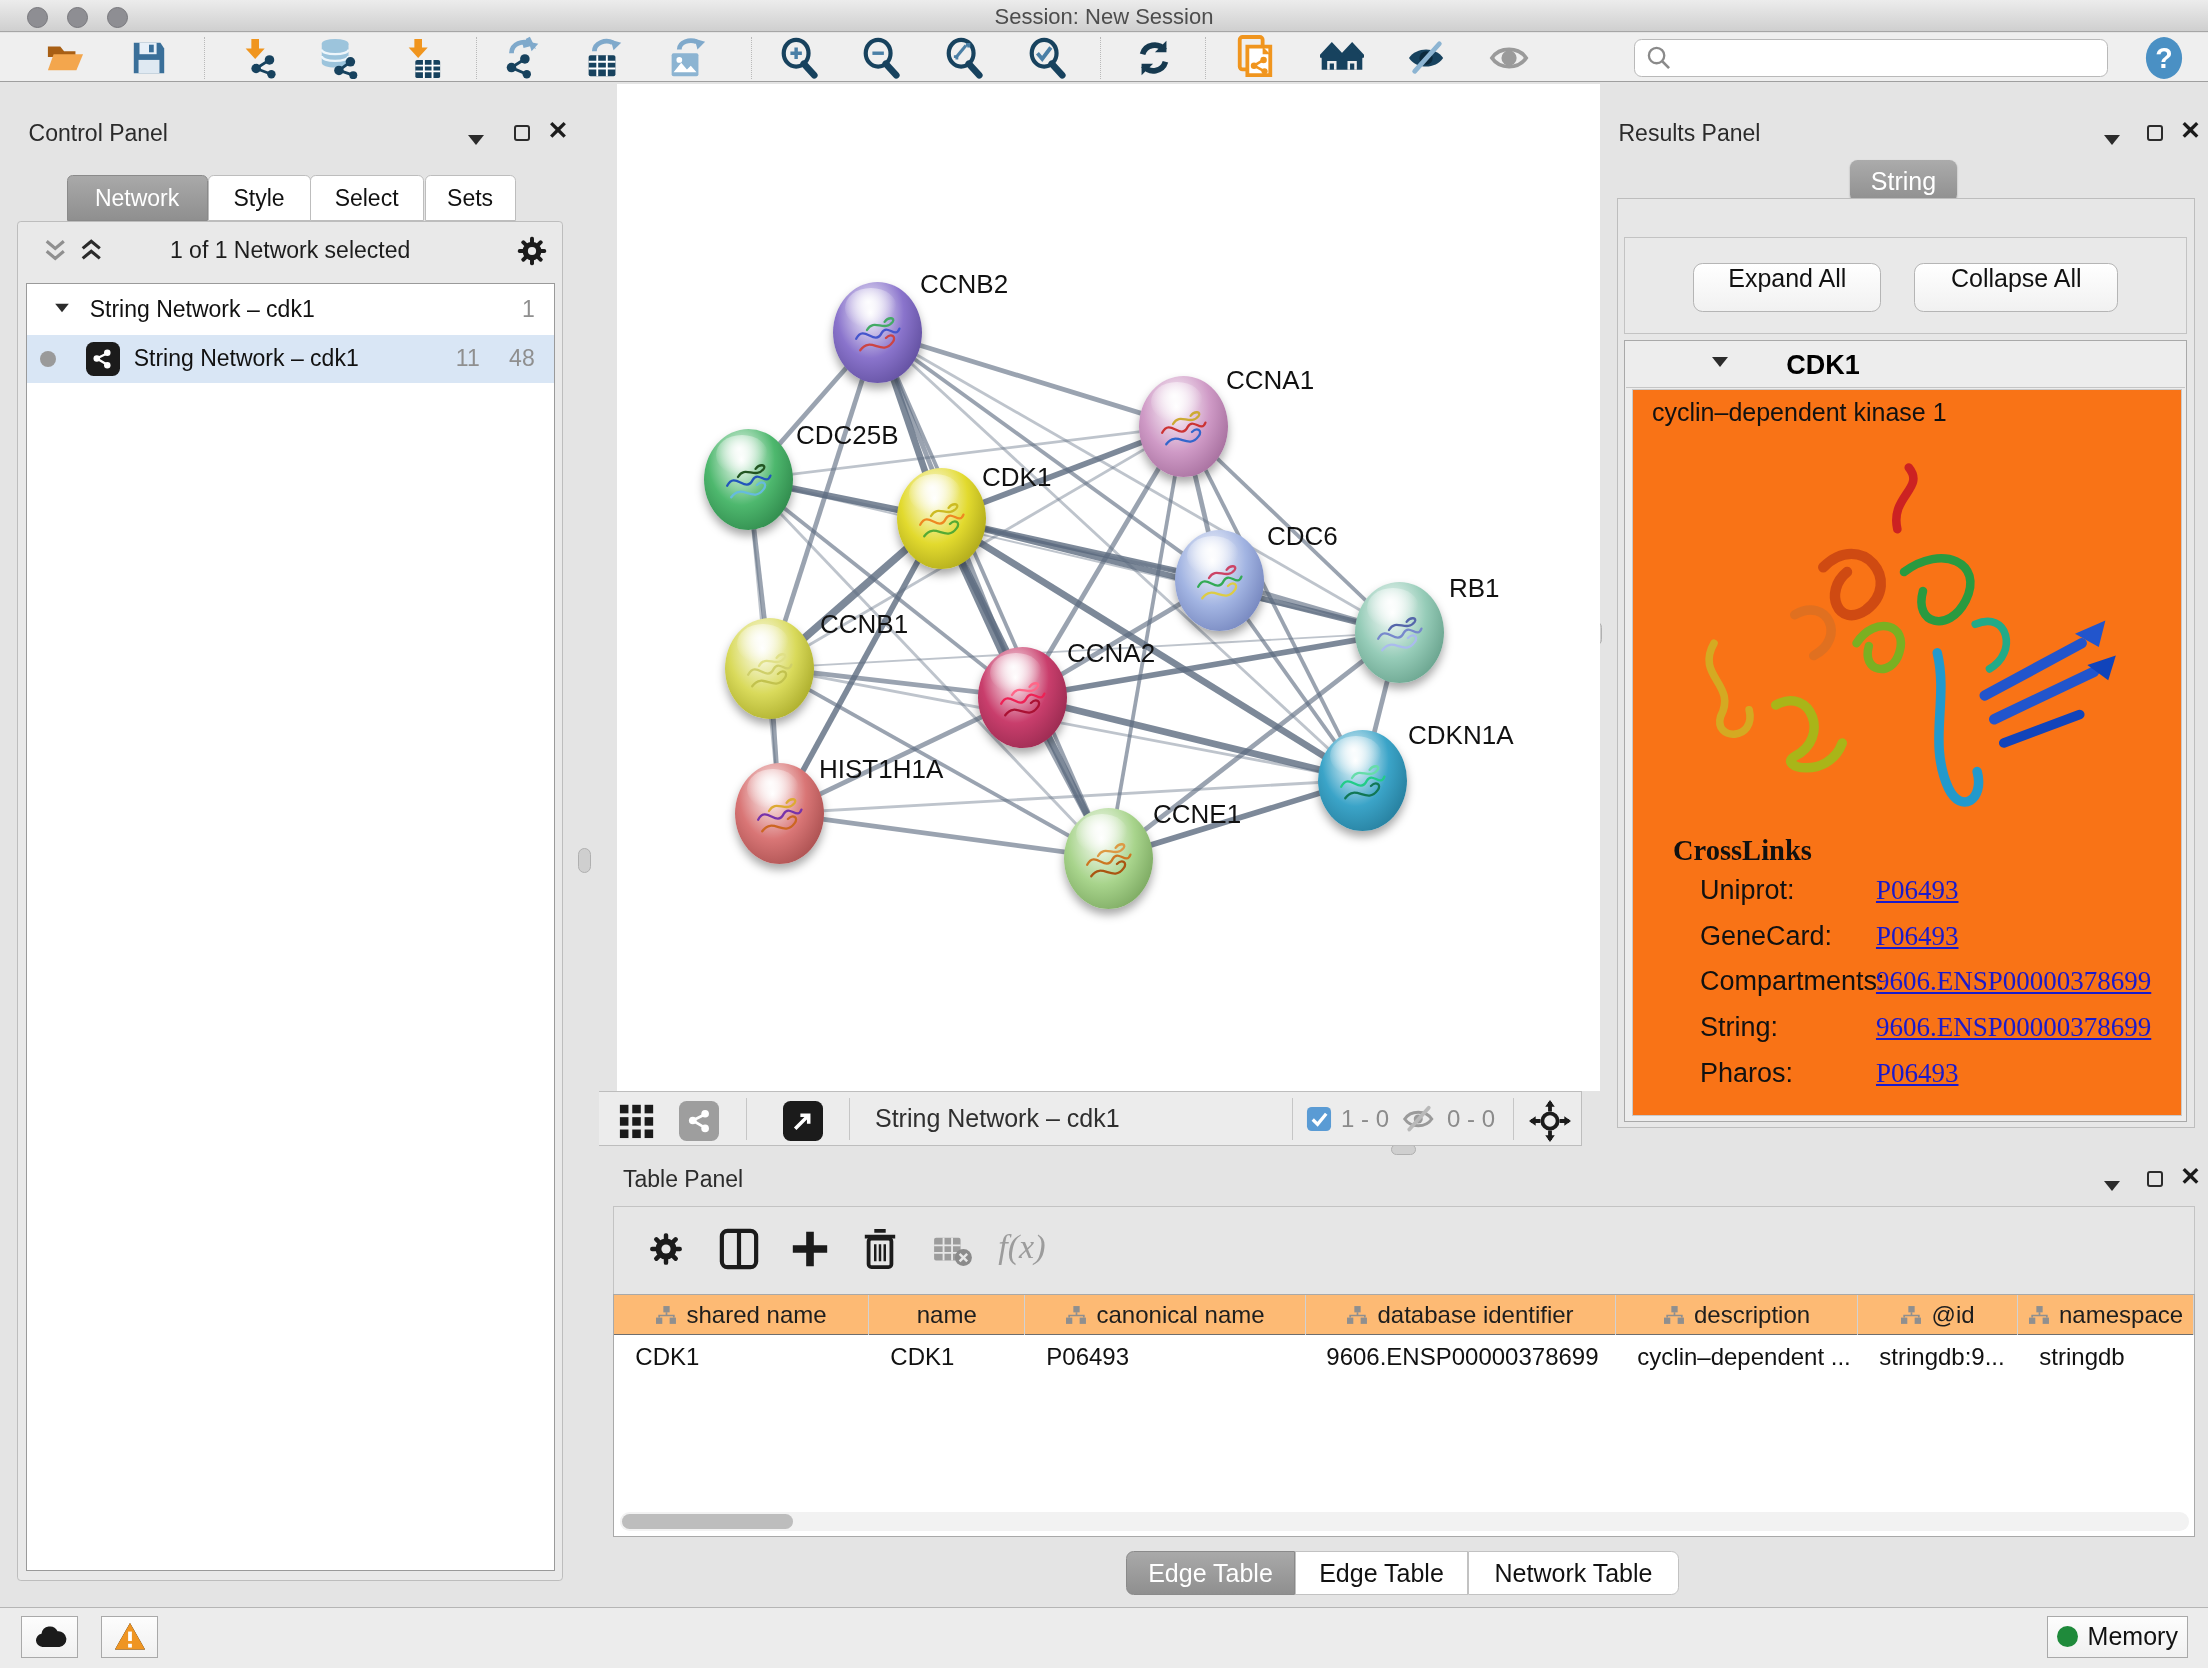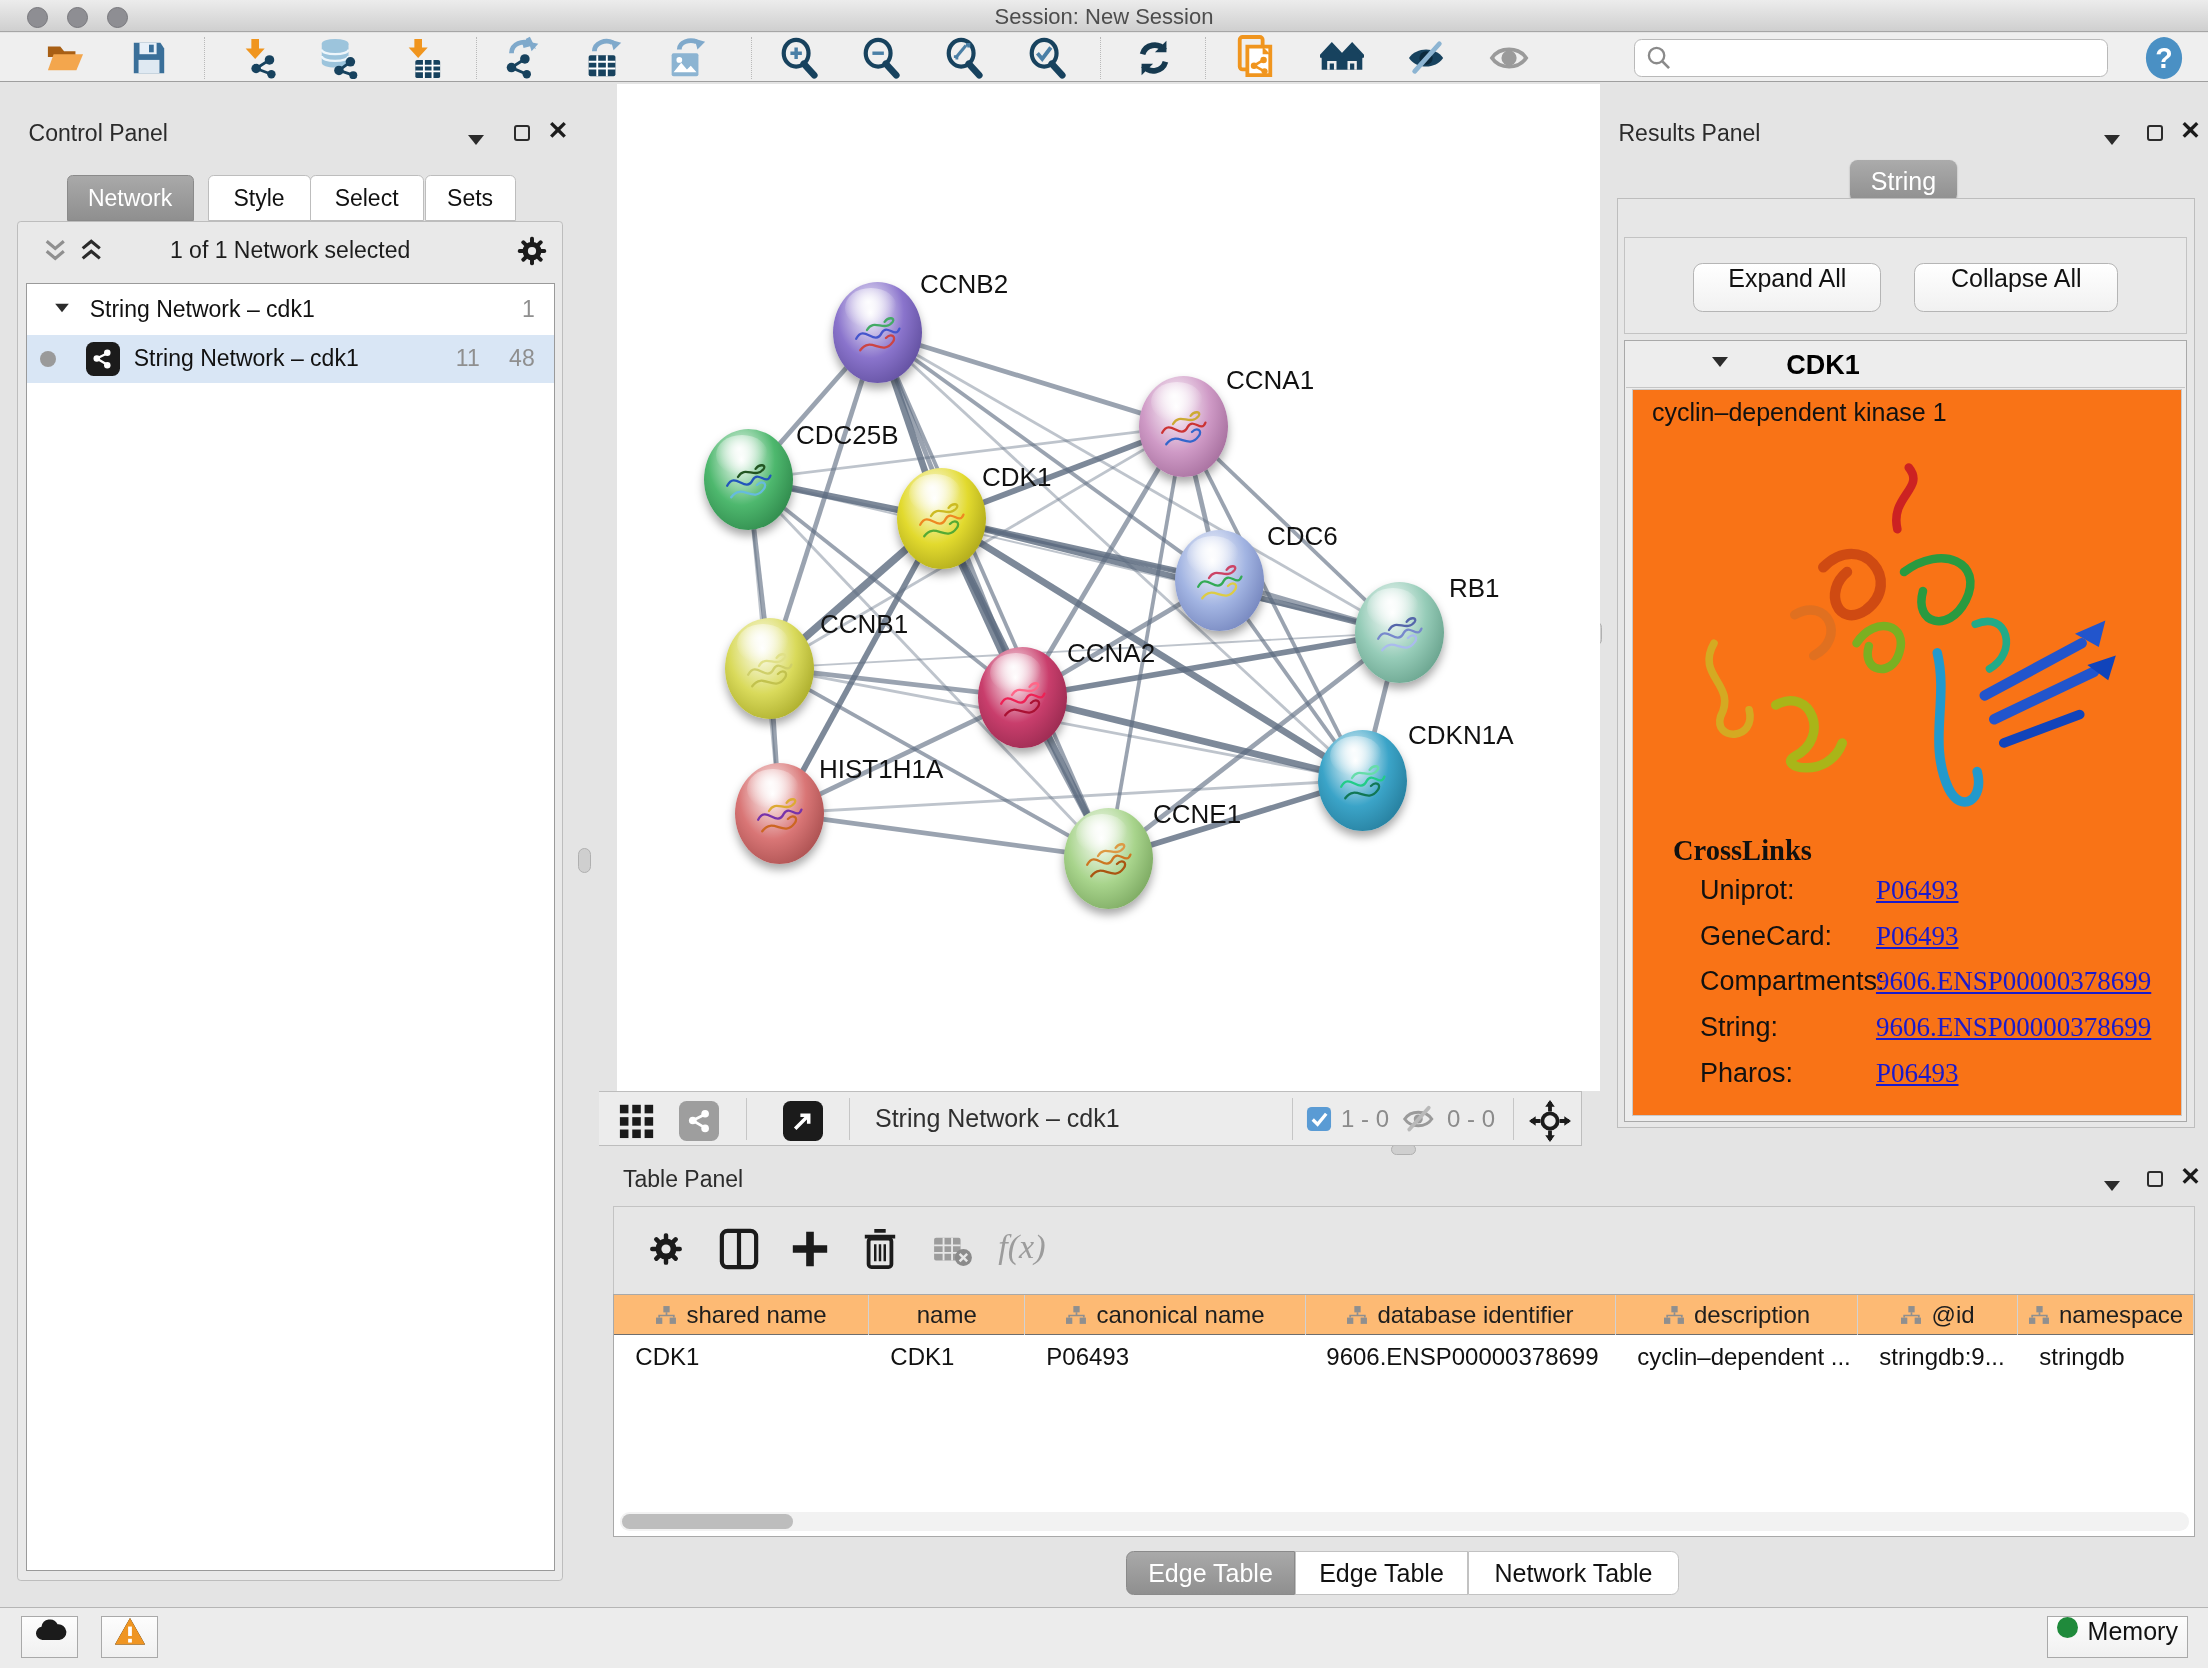--- a/index.html
+++ b/index.html
@@ -91,21 +91,21 @@
   .tdcell{position:absolute;top:48px;font-size:24px;color:#111;padding-left:21px;}
   #t-scroll{position:absolute;left:5.7px;bottom:4.8px;width:1569px;height:19px;background:#f2f2f2;border-radius:9.5px;}
   #t-thumb{position:absolute;left:1.9px;top:1.9px;width:171px;height:15px;background:#bdbdbd;border-radius:7.6px;}
   .ttab{position:absolute;top:398px;height:44px;border:1px solid #c2c2c2;background:#fff;color:#111;
     font-size:25px;text-align:center;line-height:42px;}
   .ttab.sel{background:linear-gradient(#a9a9a9,#8f8f8f);color:#fff;border-color:#8a8a8a;border-radius:7.6px 0 0 7.6px;}
 
   
   #statusbar{position:absolute;left:0;top:1607px;width:2208px;height:61px;background:#ececec;border-top:1px solid #b5b5b5;}
   .sbtn{position:absolute;top:7.6px;height:42px;background:linear-gradient(#fdfdfd,#f0f0f0);
-    border:1.9px solid #a9a9a9;display:flex;align-items:flex-start;justify-content:center;}
+    border:1.9px solid #a9a9a9;display:flex;align-items:center;justify-content:center;}
 </style>
 </head>
 <body>
 
 <div id="app">
 
   <div id="titlebar">
     <span class="tl" style="left:27px"></span>
     <span class="tl" style="left:67px"></span>
     <span class="tl" style="left:107px"></span>
@@ -276,21 +276,21 @@
       </span>
   </div>
 
   <div id="cpanel">
     <div class="phead" style="left:21px;top:34px">Control Panel</div>
     <span class="pctl" style="left:460px;top:40px"><span class="tri"></span></span>
     <span class="pctl" style="left:506px;top:36px"><span class="sqr"></span></span>
     <span class="pctl" style="left:540px;top:34px"><span class="xmk">✕</span></span>
 
     <div id="cp-tabs" style="position:absolute;left:0;top:89px;width:565px;height:46px;">
-        <div class="tabbtn sel" style="left: 59px; width: 127px;">Network</div>
+        <div class="tabbtn sel" style="left: 59px; width: 141px;">Network</div>
         <div class="tabbtn" style="left: 200px; width: 103px;">Style</div>
         <div class="tabbtn" style="left: 302px; width: 114px;">Select</div>
         <div class="tabbtn" style="left: 417px; width: 91px;">Sets</div>
       </div>
 
     <div id="cp-box">
       <div id="cp-gearrow">
         <svg width="28.5" height="28.5" viewBox="0 0 20 20" style="position:absolute;left:23px;top:15px">
           <path d="M4 3 l6 5 6-5 M4 10 l6 5 6-5" stroke="#8f8f8f" stroke-width="2.2" fill="none"></path>
           </svg>

